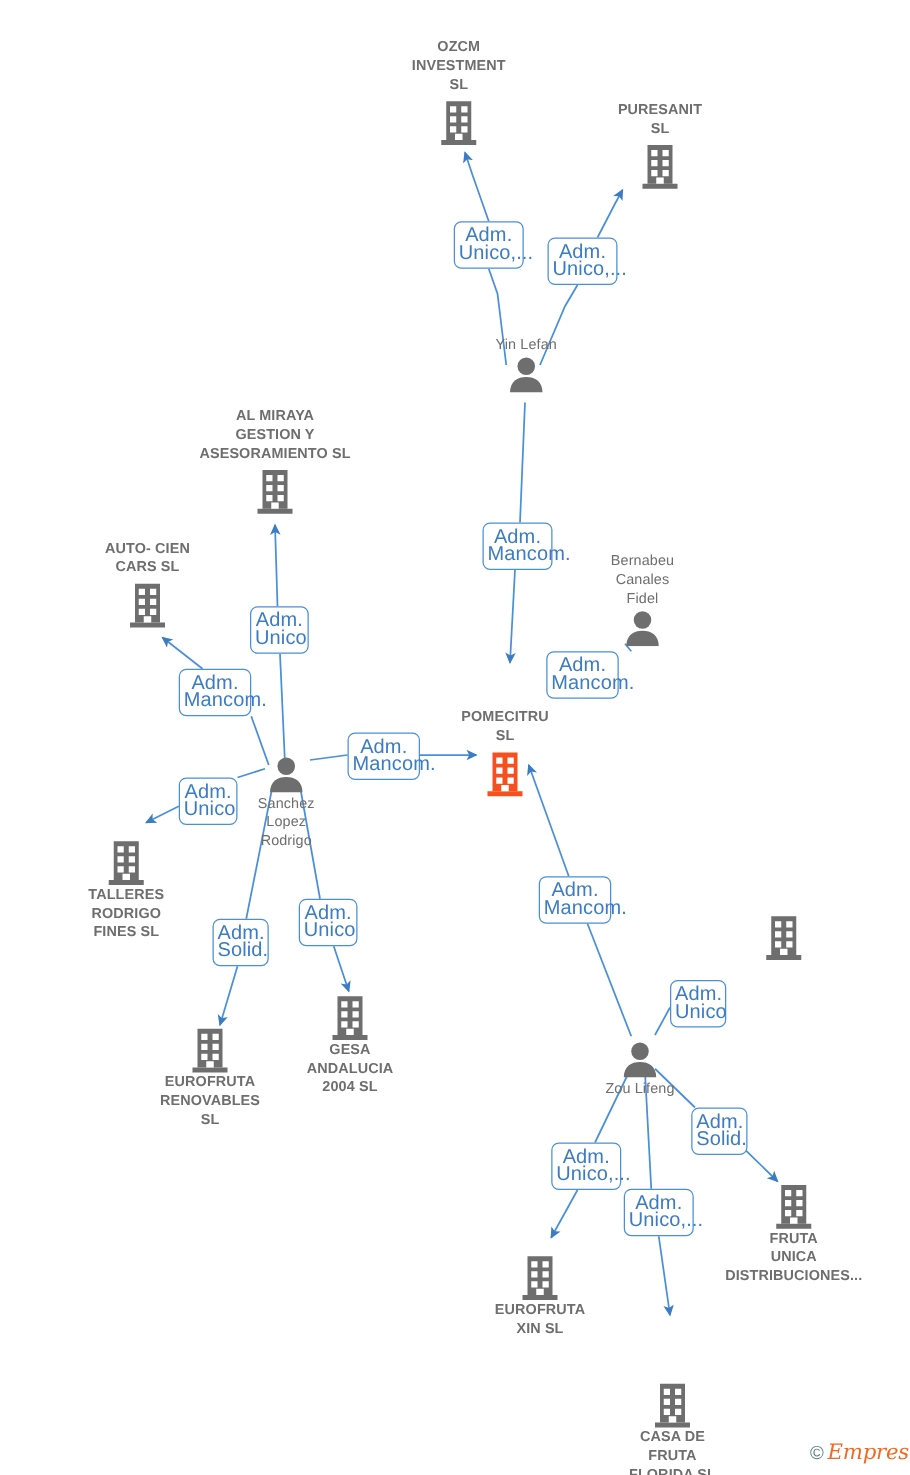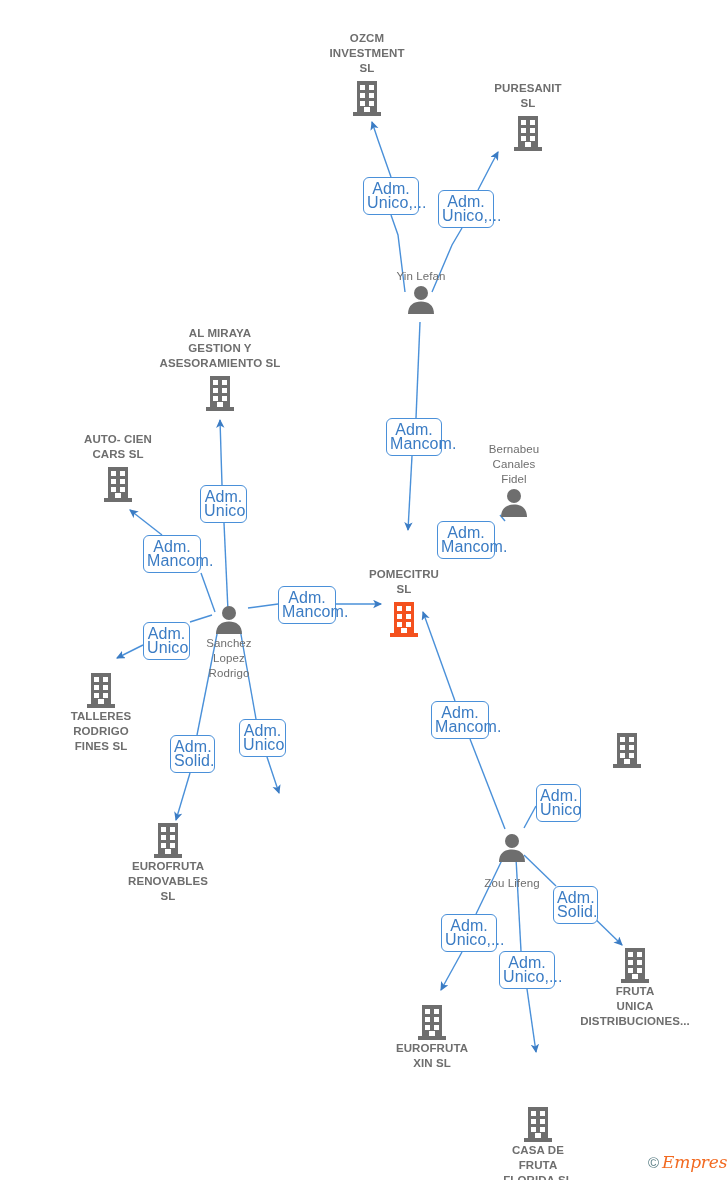--- a/index.html
+++ b/index.html
@@ -328,20 +328,42 @@
               <rect x="17" y="14" width="5" height="5"></rect>
         <rect x="8" y="22" width="5" height="5"></rect>
               <rect x="17" y="22" width="5" height="5"></rect>
         <rect x="12" y="28" width="6" height="5"></rect>
             </g>
           </g>
         </svg>
     </span>
   </div>
 
+  <div class="node company" style="left:280px; top:792px;">
+    <span class="icon-wrap">
+      <svg width="30" height="38" viewBox="0 0 30 38">
+          <g fill="#6e6e6e">
+        <rect x="5" y="2" width="20" height="31"></rect>
+            <rect x="1" y="33" width="28" height="4"></rect>
+        <g fill="#ffffff">
+              <rect x="8" y="6" width="5" height="5"></rect>
+              <rect x="17" y="6" width="5" height="5"></rect>
+        <rect x="8" y="14" width="5" height="5"></rect>
+              <rect x="17" y="14" width="5" height="5"></rect>
+        <rect x="8" y="22" width="5" height="5"></rect>
+              <rect x="17" y="22" width="5" height="5"></rect>
+        <rect x="12" y="28" width="6" height="5"></rect>
+            </g>
+          </g>
+        </svg>
+    </span>
+    <div class="node-label">GESA
+ANDALUCIA
+2004 SL</div>
+  </div>
 
   <div class="node company" style="left:168px; top:818px;">
     <span class="icon-wrap">
       <svg width="30" height="38" viewBox="0 0 30 38">
           <g fill="#6e6e6e">
         <rect x="5" y="2" width="20" height="31"></rect>
             <rect x="1" y="33" width="28" height="4"></rect>
         <g fill="#ffffff">
               <rect x="8" y="6" width="5" height="5"></rect>
               <rect x="17" y="6" width="5" height="5"></rect>
@@ -352,21 +374,21 @@
         <rect x="12" y="28" width="6" height="5"></rect>
             </g>
           </g>
         </svg>
     </span>
     <div class="node-label">EUROFRUTA
 RENOVABLES
 SL</div>
   </div>
 
-  <div class="node person" style="left:512px; top:832px;gap:12px;">
+  <div class="node person" style="left:512px; top:832px;">
     <span class="icon-wrap">
       <svg width="30" height="30" viewBox="0 0 30 30">
           <g fill="#6e6e6e">
         <circle cx="15" cy="9" r="7"></circle>
         <path d="M2,30 C2,21 8,17.5 15,17.5 C22,17.5 28,21 28,30 z"></path>
           </g>
         </svg>
     </span>
     <div class="node-label">Zou Lifeng</div>
   </div>

